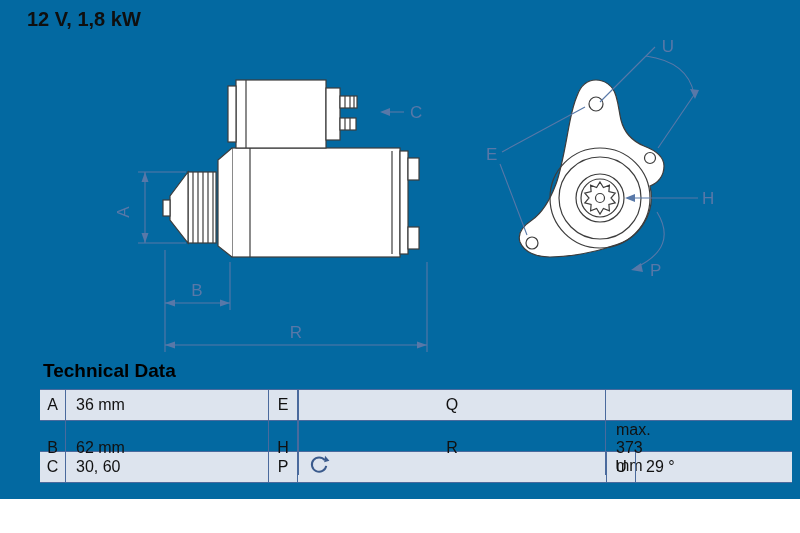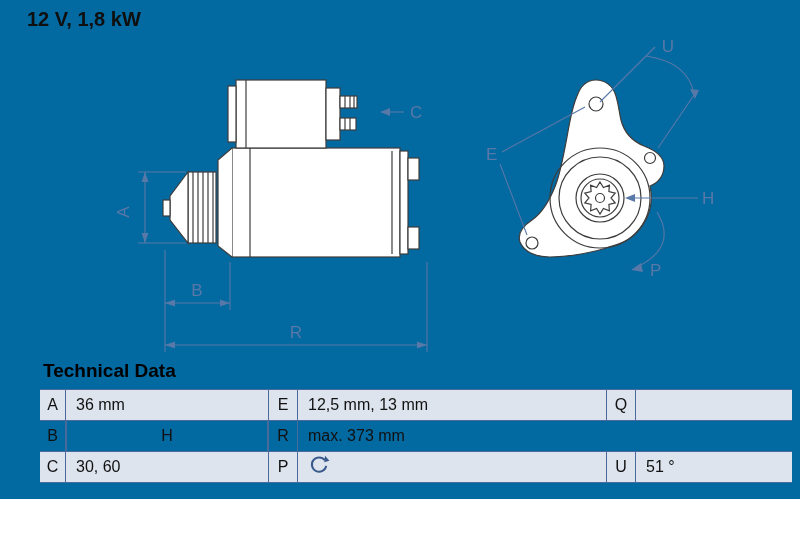--- a/index.html
+++ b/index.html
@@ -140,45 +140,45 @@
   </svg>
 
   <div class="tech-section">
     <div class="tech-heading">Technical Data</div>
     <div class="tech-table">
 
       <div class="trow shade">
         <div class="kcell first">A</div>
         <div class="vcell">36 mm</div>
         <div class="kcell">E</div>
-        <div class="vcell">12,5 mm, 13 mm</div>
         <div class="kcell">Q</div>
         <div class="vcell"></div>
       </div>
 
       <div class="trow">
         <div class="kcell first">B</div>
+        <div class="vcell">62 mm</div>
         <div class="kcell">H</div>
         <div class="kcell">R</div>
         <div class="vcell">max. 373 mm</div>
       </div>
 
       <div class="trow shade">
         <div class="kcell first">C</div>
         <div class="vcell">30, 60</div>
         <div class="kcell">P</div>
         <div class="vcell">
           <span class="rot-icon">
             <svg width="22" height="22" viewBox="0 0 22 22">
               <path d="M 16.8 6.2 A 7.2 7.2 0 1 0 18.2 11.8" fill="none" stroke="#3a5a8c" stroke-width="2"></path>
               <polygon points="16.2,8.2 21.4,6.8 17.0,1.8" fill="#3a5a8c"></polygon>
             </svg>
           </span>
           <span></span>
         </div>
         <div class="kcell">U</div>
-        <div class="vcell">51 °</div>
+        <div class="vcell">29 °</div>
       </div>
 
     </div>
   </div>
 
 </div>
 
 </body></html>

